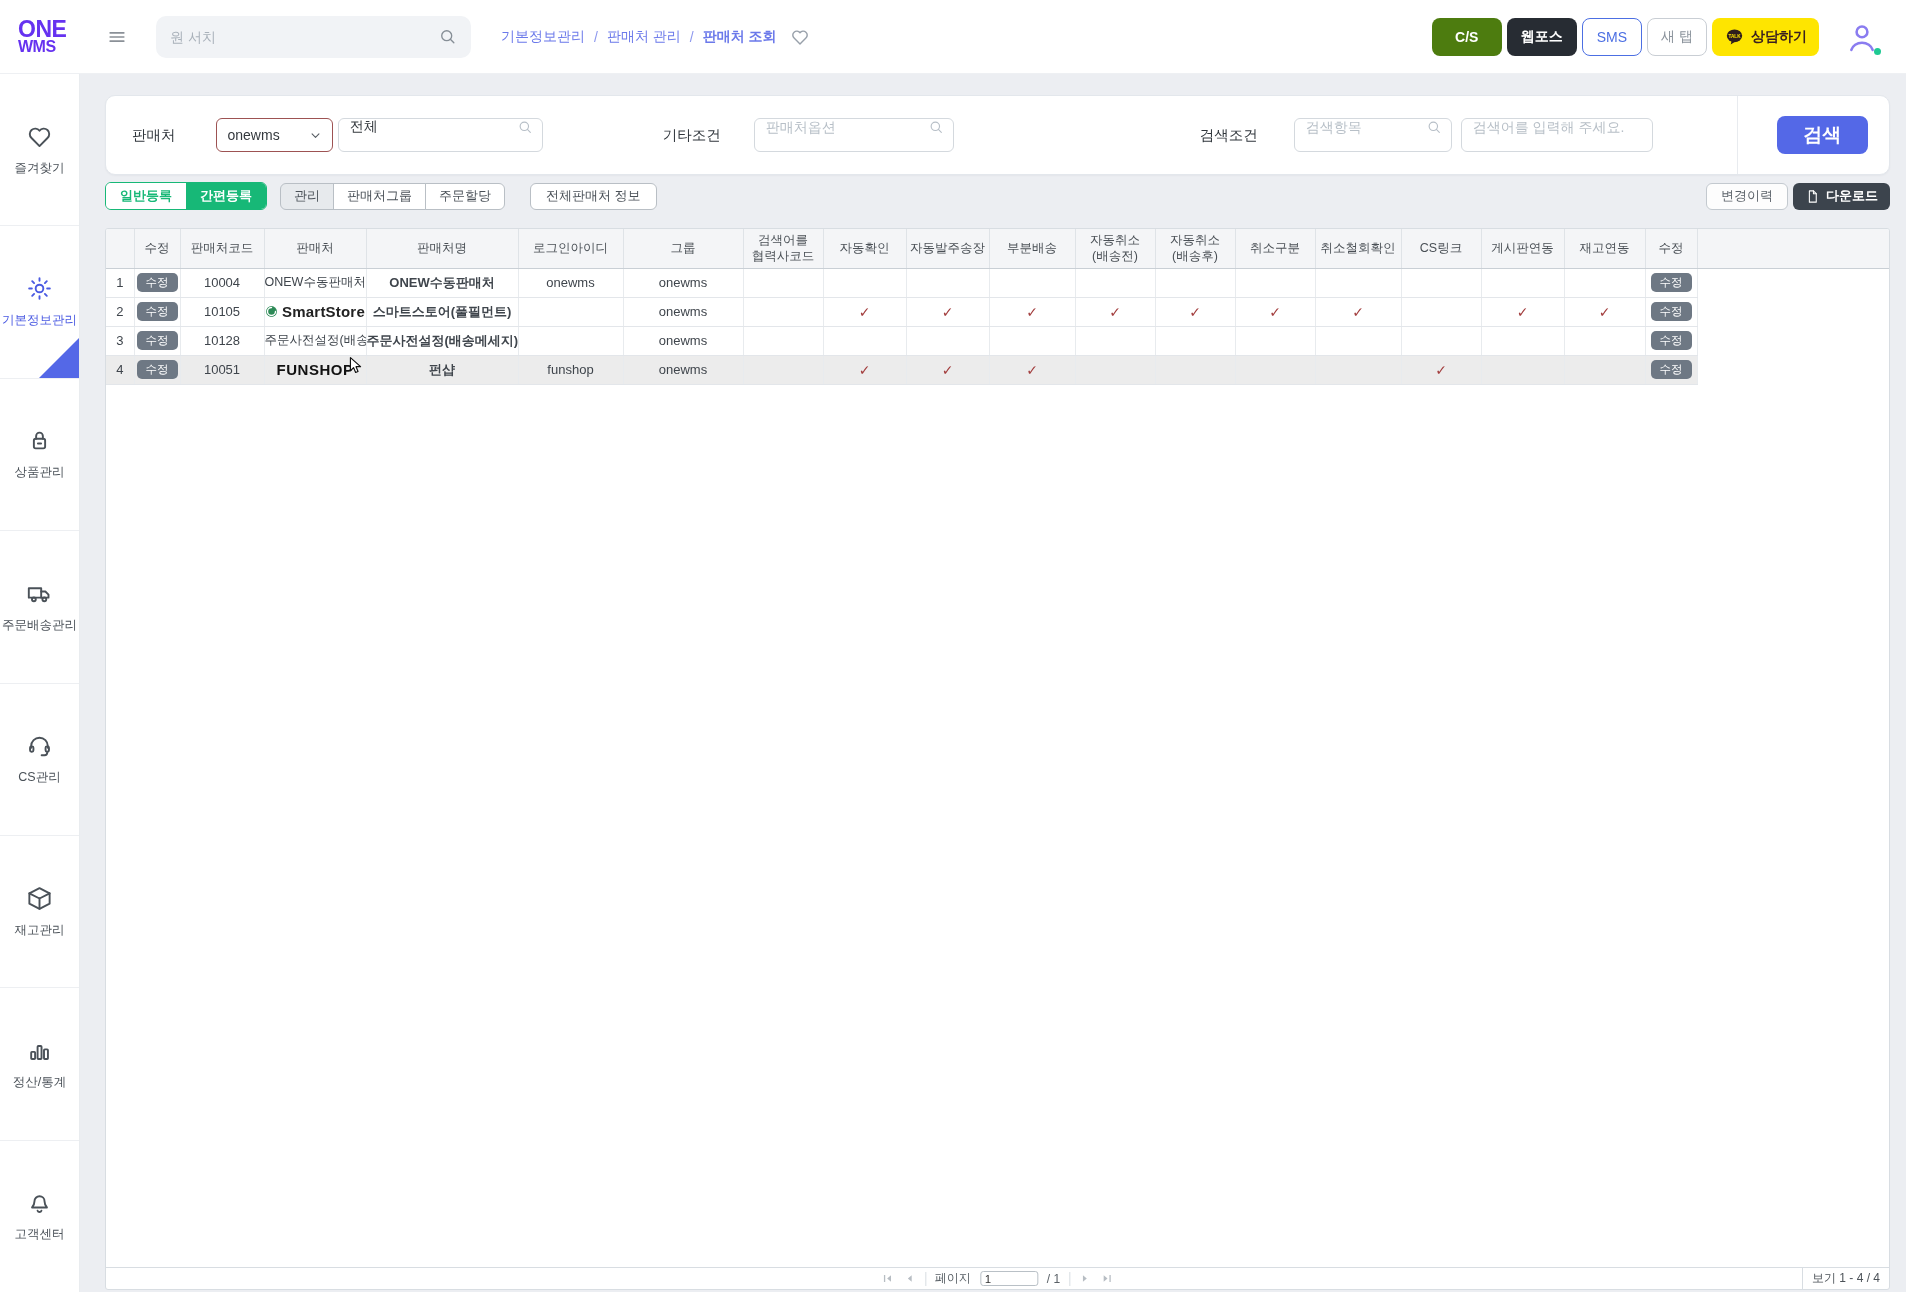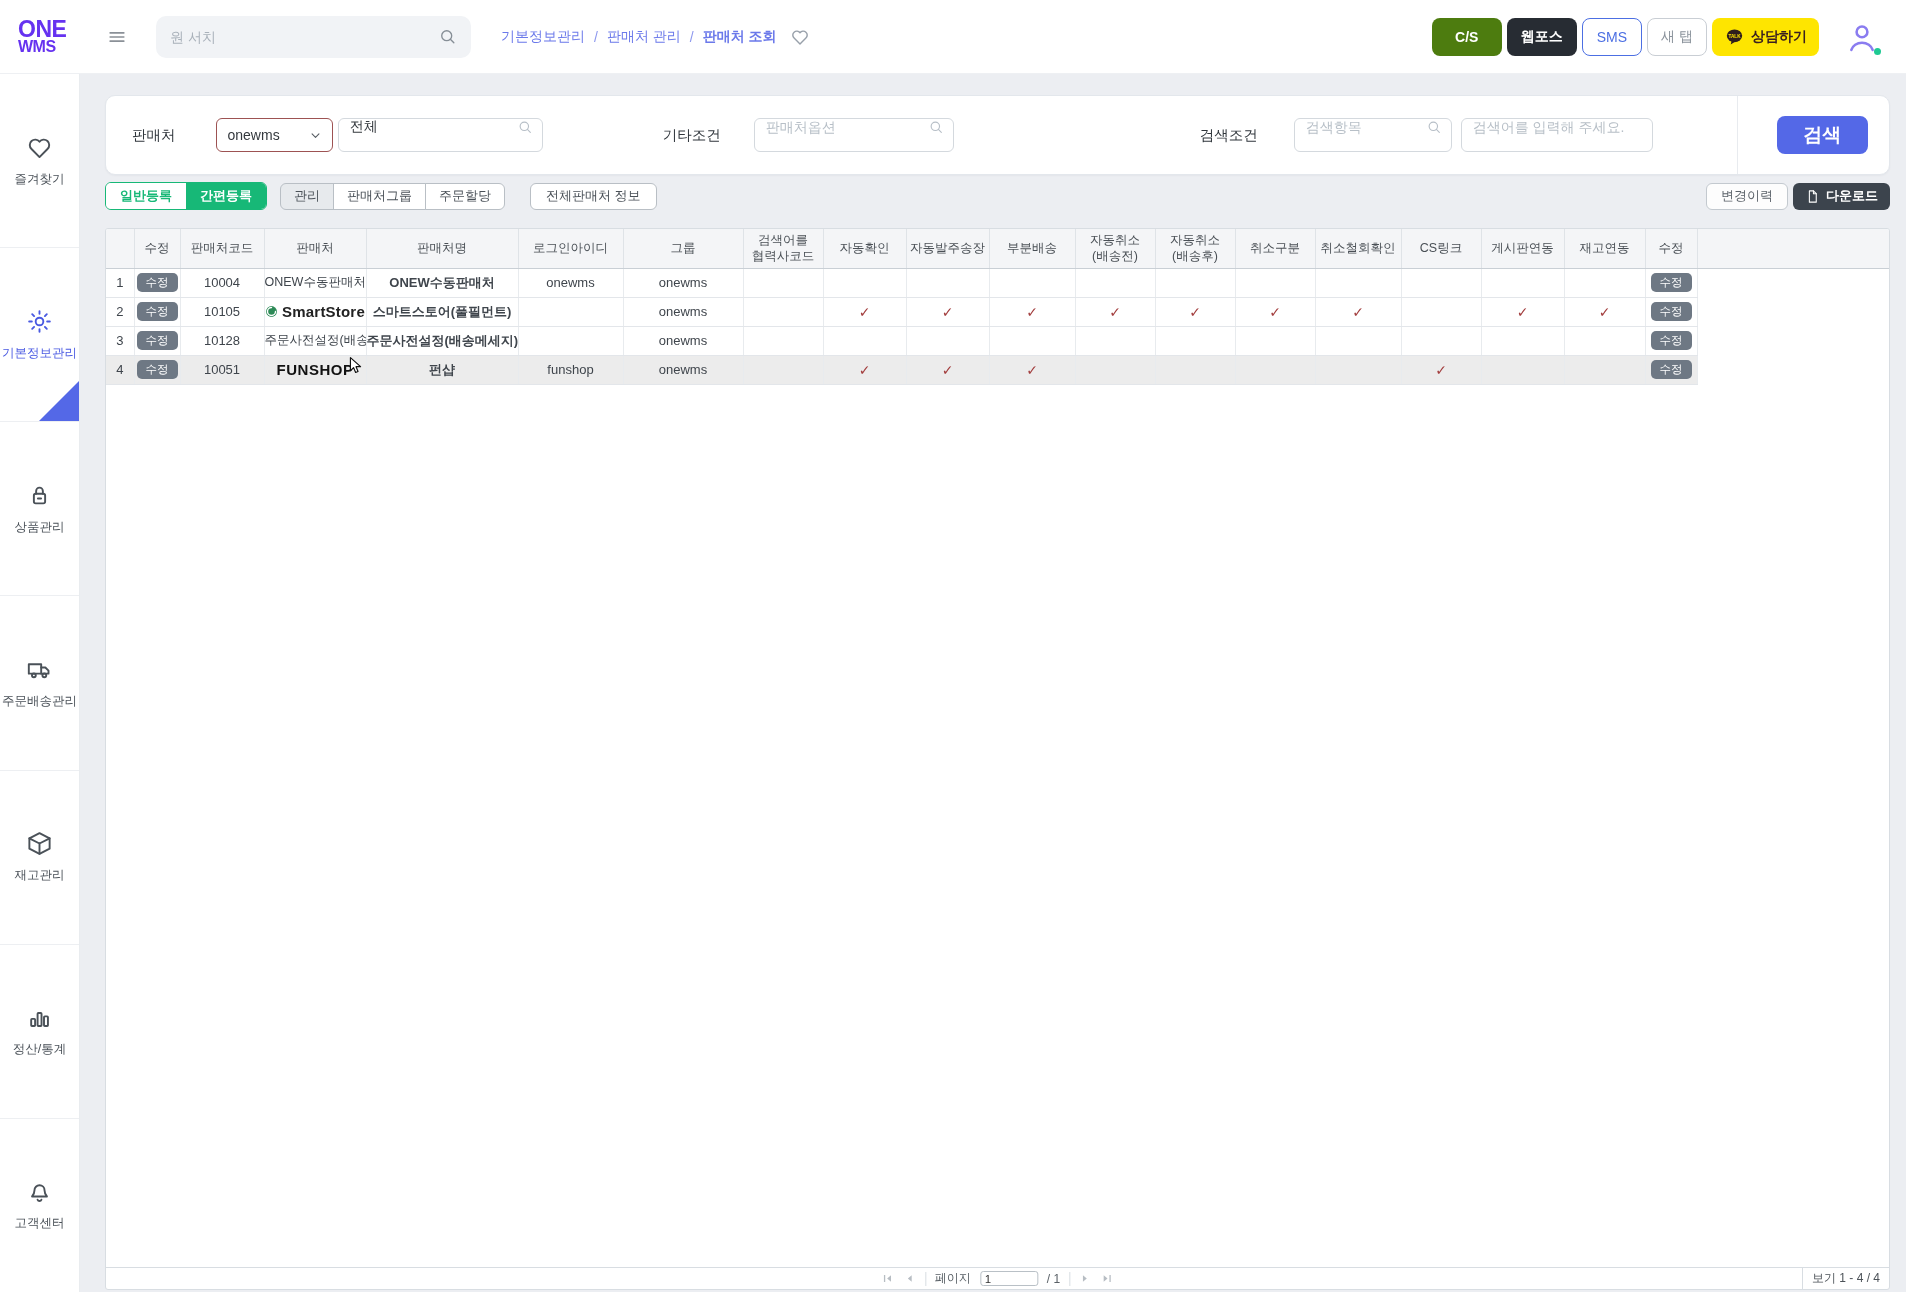--- a/index.html
+++ b/index.html
@@ -179,20 +179,29 @@
       <span class="sb-label">상품관리</span>
     </div>
     <div class="sb-item">
       <span class="sb-ico"><svg viewBox="0 0 24 24" width="100%" height="100%" fill="none" stroke="currentColor" stroke-width="1.7" stroke-linecap="round" stroke-linejoin="round">
           <path d="M2.5 7.3h11v8.4h-11z"></path>
           <path d="M13.5 10.2h3.7l2.8 2.8v2.7h-6.5"></path>
           <circle cx="7" cy="17.2" r="1.7"></circle>
           <circle cx="16.3" cy="17.2" r="1.7"></circle>
         </svg></span>
       <span class="sb-label">주문배송관리</span>
+    </div>
+    <div class="sb-item">
+      <span class="sb-ico"><svg viewBox="0 0 24 24" width="100%" height="100%" fill="none" stroke="currentColor" stroke-width="1.7" stroke-linecap="round" stroke-linejoin="round">
+          <path d="M4.6 14v-1.5a7.4 7.4 0 0 1 14.8 0V14"></path>
+          <rect x="3.6" y="12.8" width="3" height="4.8" rx="1.3"></rect>
+          <rect x="17.4" y="12.8" width="3" height="4.8" rx="1.3"></rect>
+          <path d="M18.9 17.6v.7a2.4 2.4 0 0 1-2.4 2.4h-2.6"></path>
+        </svg></span>
+      <span class="sb-label">CS관리</span>
     </div>
     <div class="sb-item">
       <span class="sb-ico"><svg viewBox="0 0 24 24" width="100%" height="100%" fill="none" stroke="currentColor" stroke-width="1.7" stroke-linecap="round" stroke-linejoin="round">
           <path d="M12 2.8l9 4.6v9.2l-9 4.6-9-4.6V7.4z"></path>
           <path d="M3 7.4l9 4.6 9-4.6M12 21.2v-9.2"></path>
         </svg></span>
       <span class="sb-label">재고관리</span>
     </div>
     <div class="sb-item">
       <span class="sb-ico"><svg viewBox="0 0 24 24" width="100%" height="100%" fill="none" stroke="currentColor" stroke-width="1.7" stroke-linecap="round" stroke-linejoin="round">

